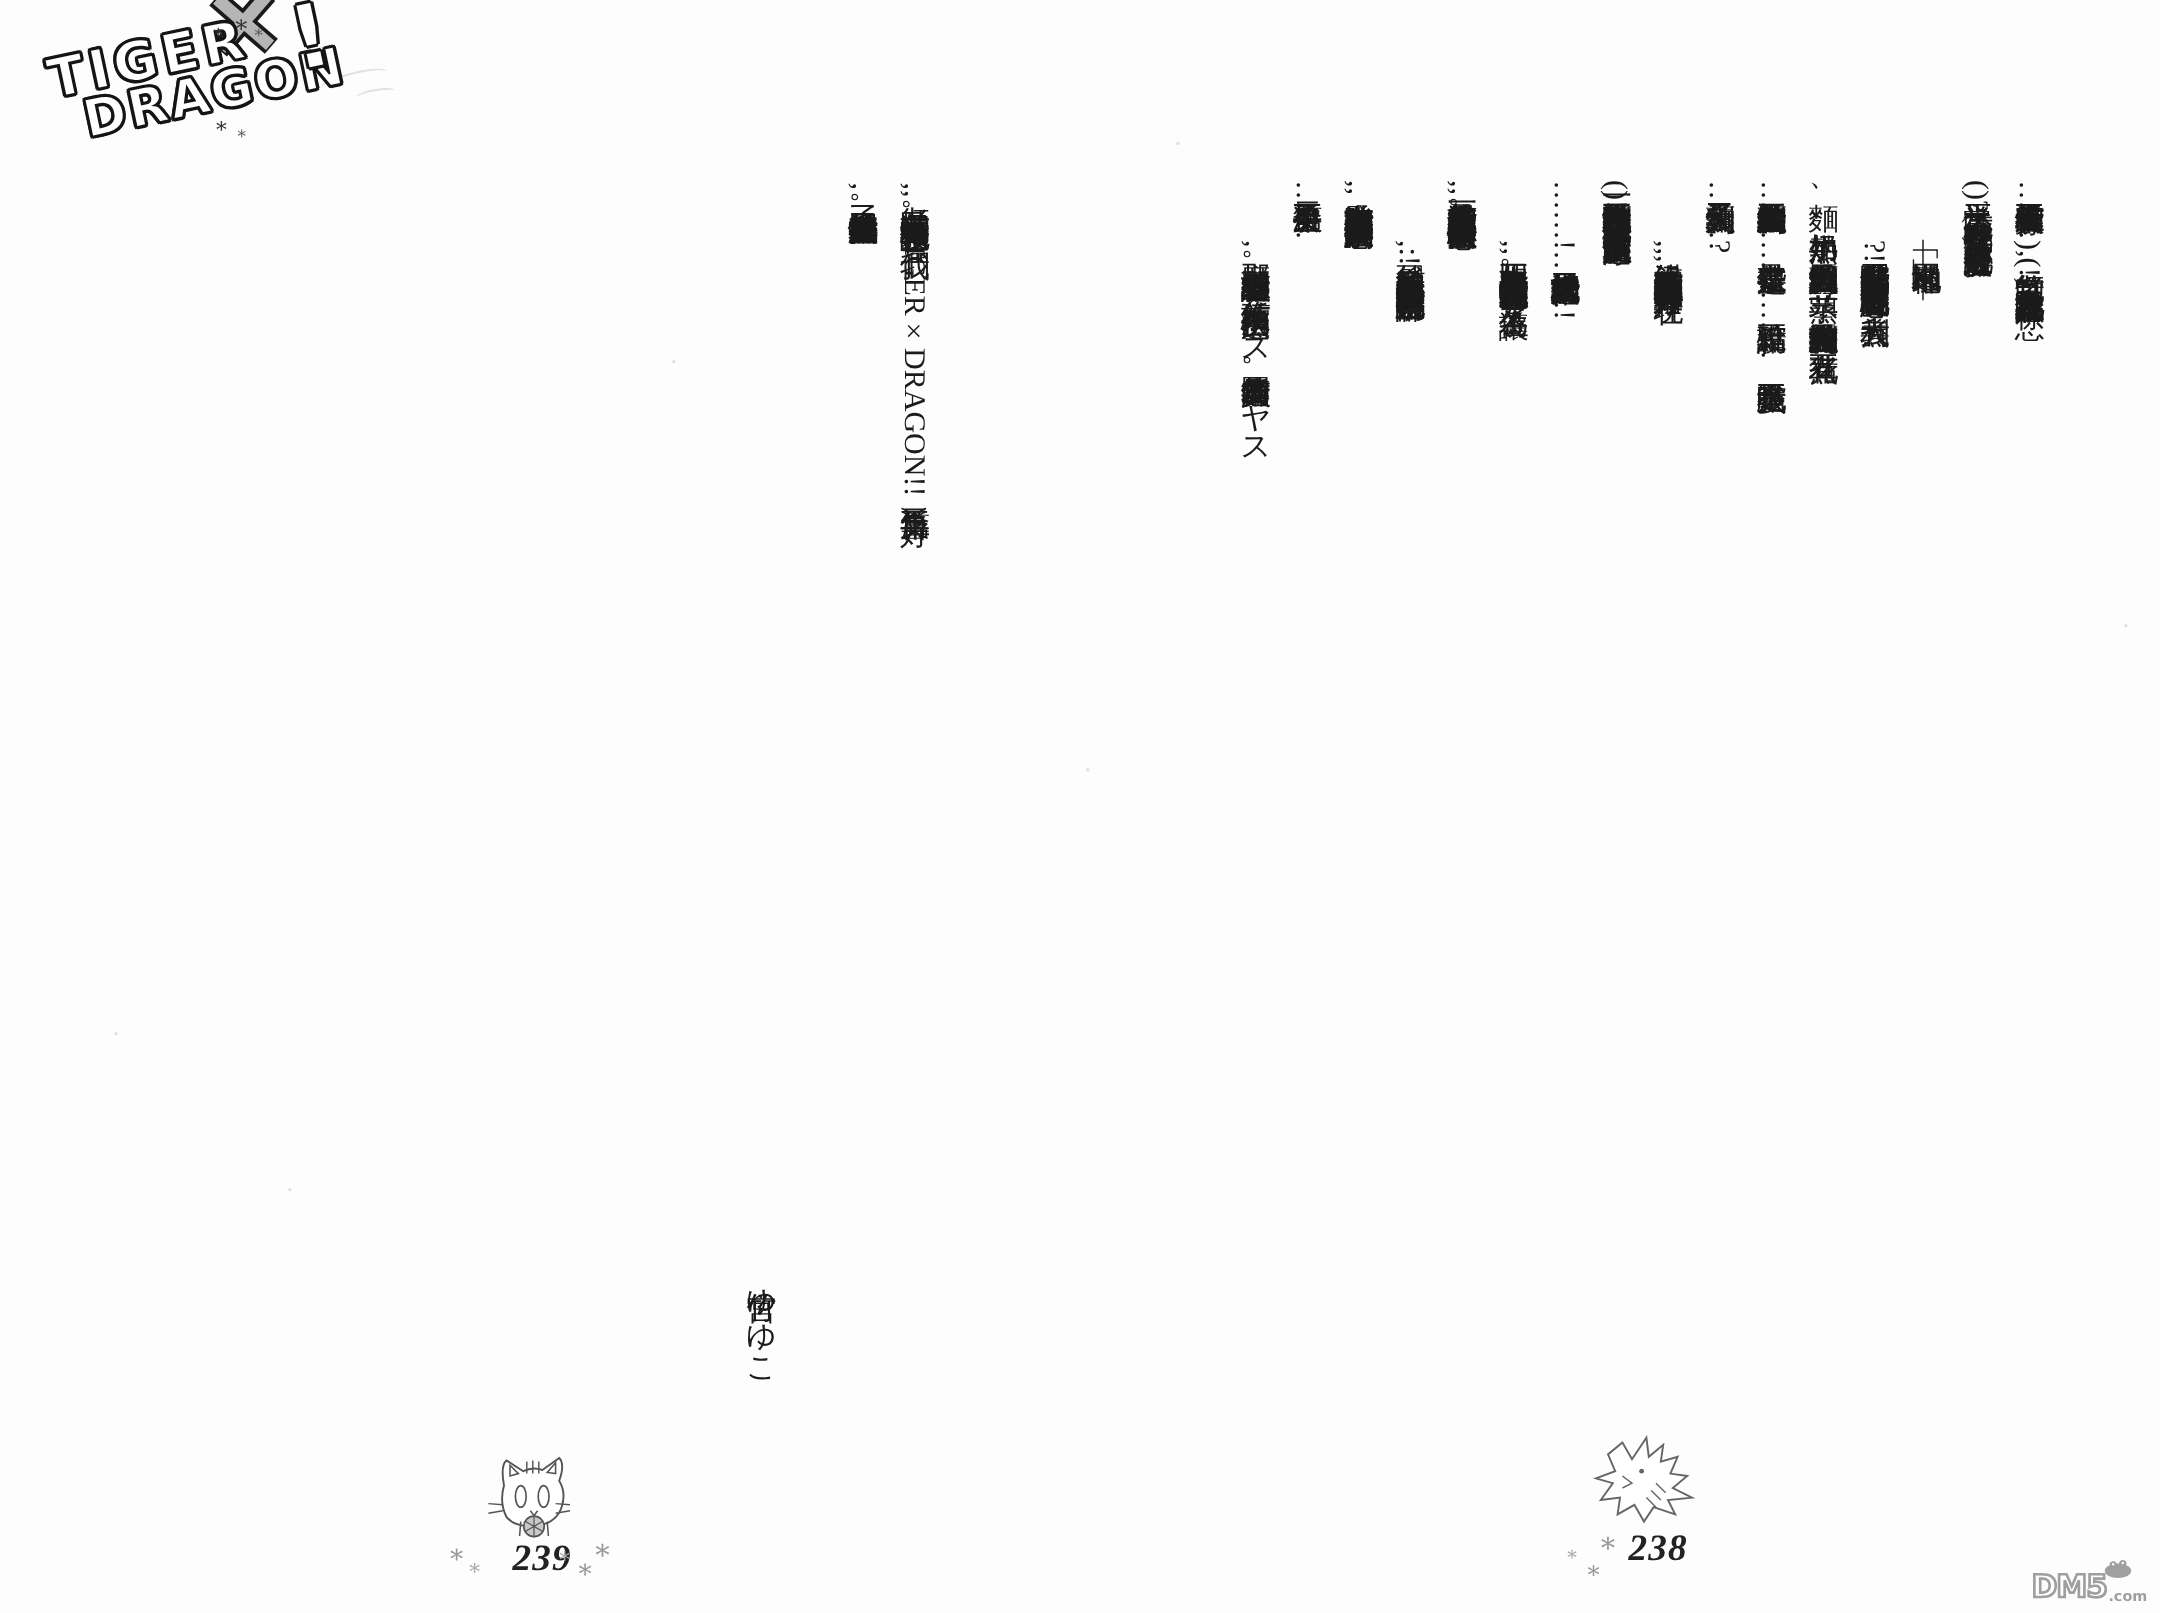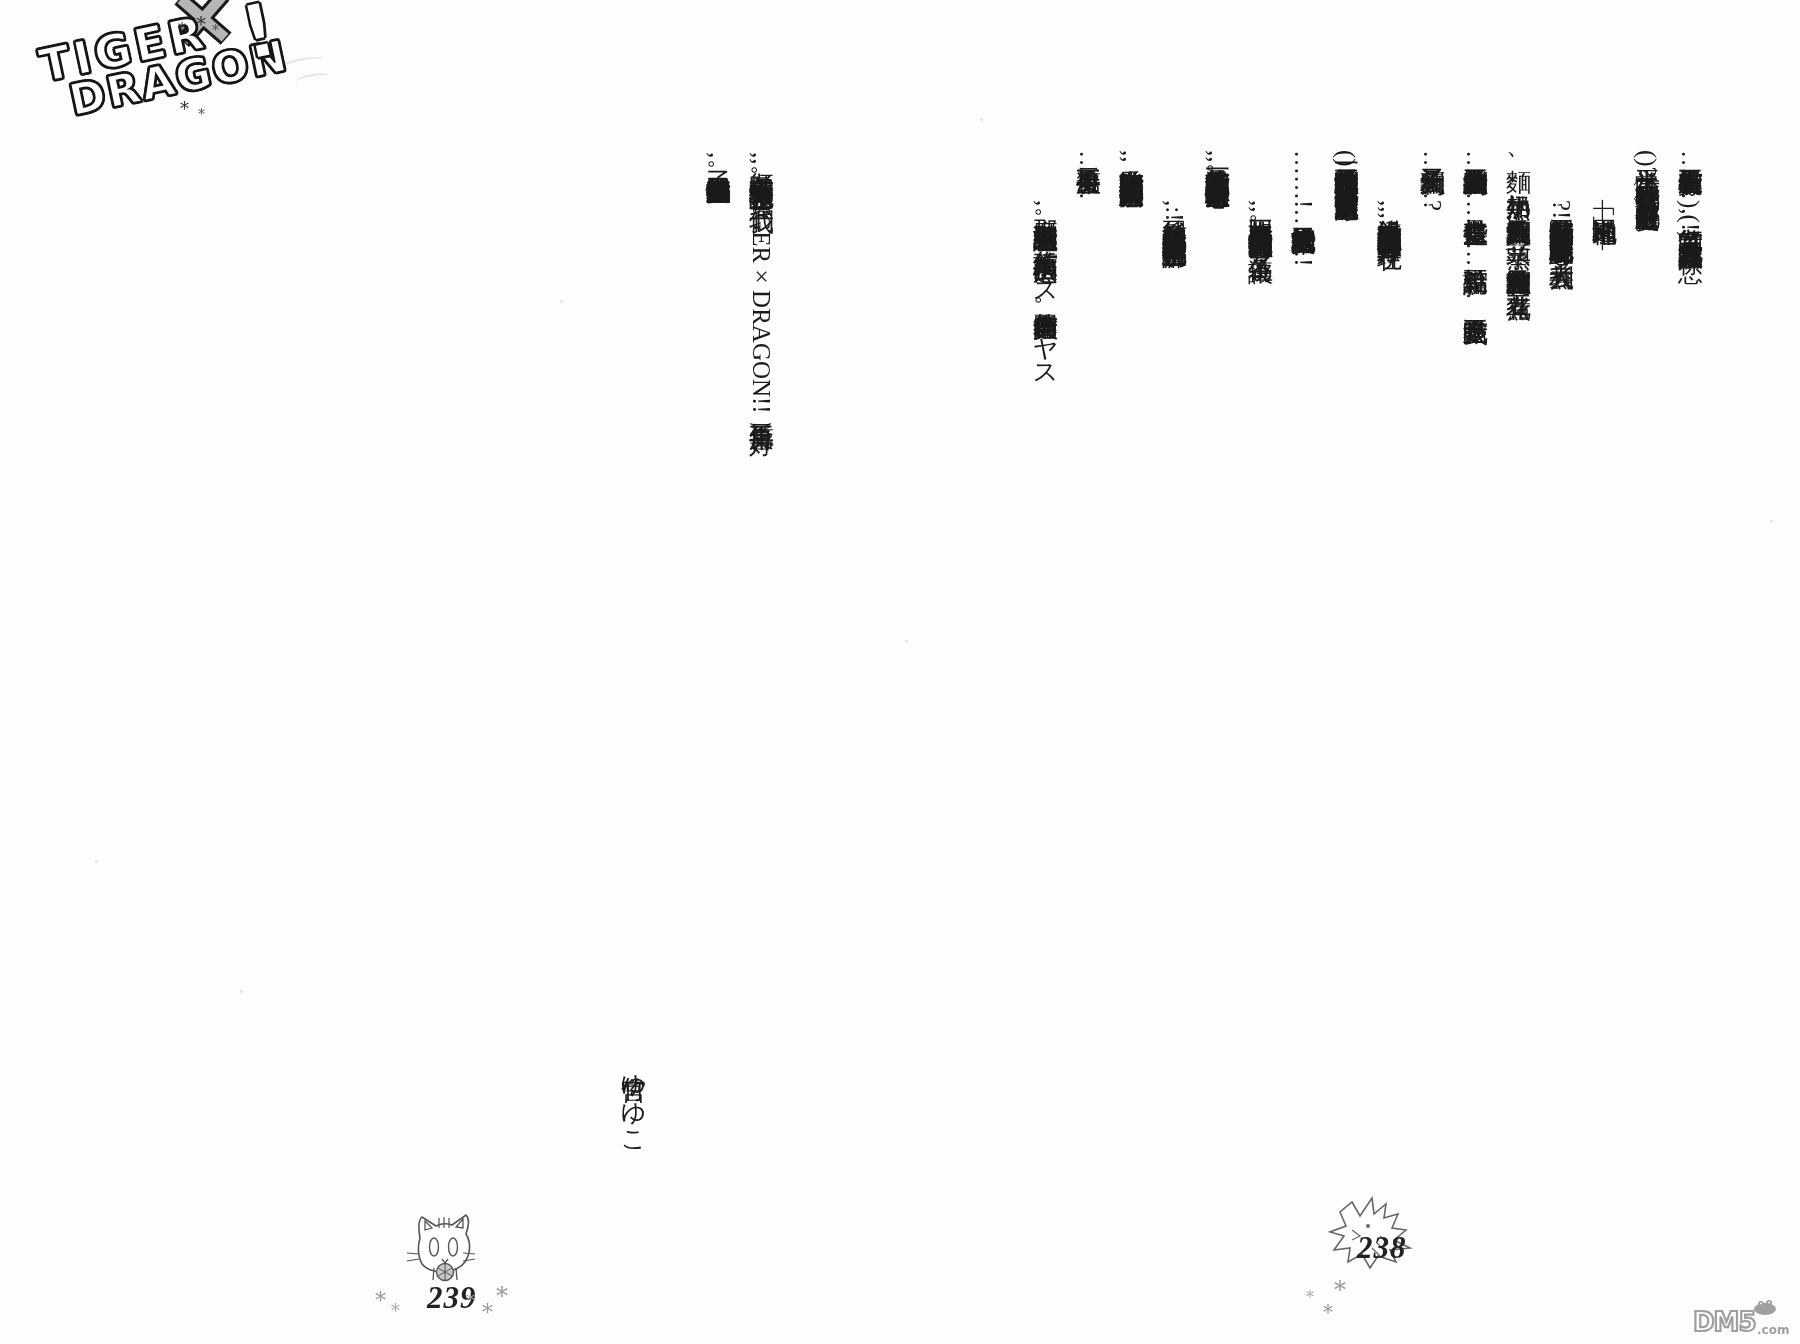--- a/index.html
+++ b/index.html
@@ -62,21 +62,21 @@
 
   
   .pagenum{
     position:absolute;
     font-family:"Liberation Serif","DejaVu Serif",serif;
     font-style:italic;font-weight:bold;
     font-size:31px;color:#222;
     letter-spacing:1px;
   }
   #pagenum-left{left:427px;top:1280px;}
-  #pagenum-right{left:1357px;top:1230px;}
+  #pagenum-right{left:1357px;top:1272px;}
 
   
   .doodle{position:absolute;}
   #cat-doodle{left:406px;top:1208px;}
   #dragon-doodle{left:1322px;top:1190px;}
   #watermark{left:1691px;top:1300px;position:absolute;opacity:.95;}
 
   .smudge{position:absolute;border-top:2px solid #dcdcdc;border-radius:50%;opacity:.8;}
   .speck{position:absolute;width:3px;height:3px;background:#e2e2e2;border-radius:50%;}
 </style>

